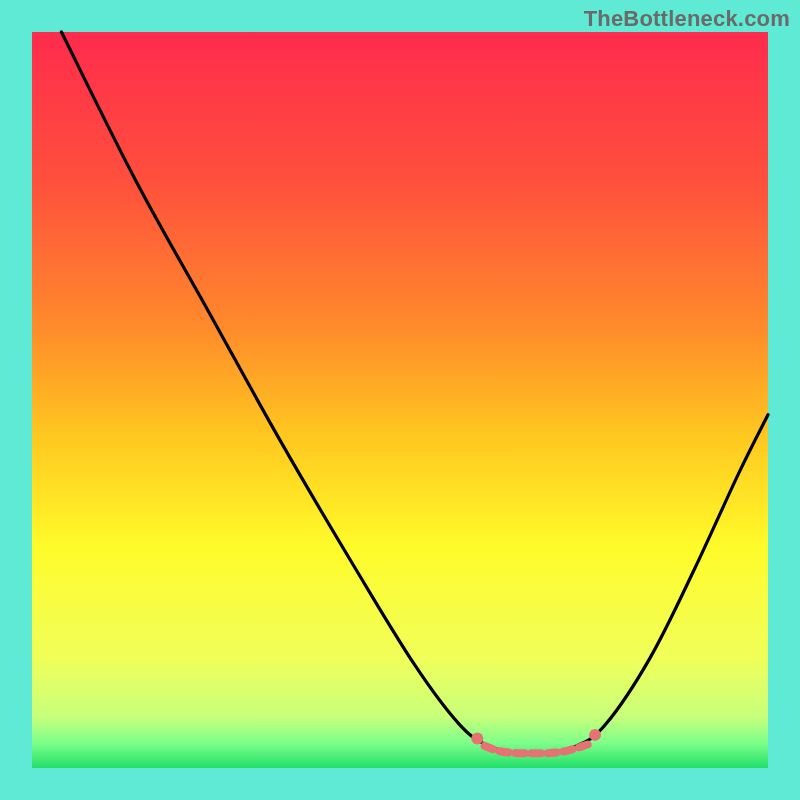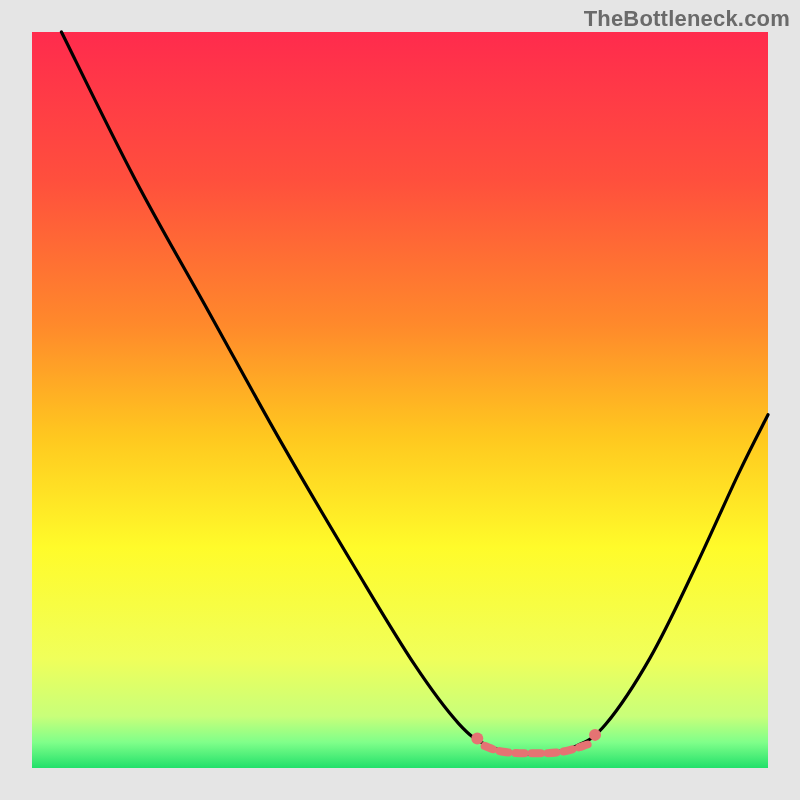--- a/index.html
+++ b/index.html
@@ -7,21 +7,21 @@
     padding: 0;
     width: 800px;
     height: 800px;
     background: #000;
     overflow: hidden;
   }
   .wrapper {
     position: relative;
     width: 800px;
     height: 800px;
-    background: #e5e5e5;
+    background: #5eead4;
   }
   .attribution {
     position: absolute;
     top: 6px;
     right: 10px;
     font-family: Arial, Helvetica, sans-serif;
     font-size: 22px;
     font-weight: bold;
     color: #6a6a6a;
     letter-spacing: 0.2px;

